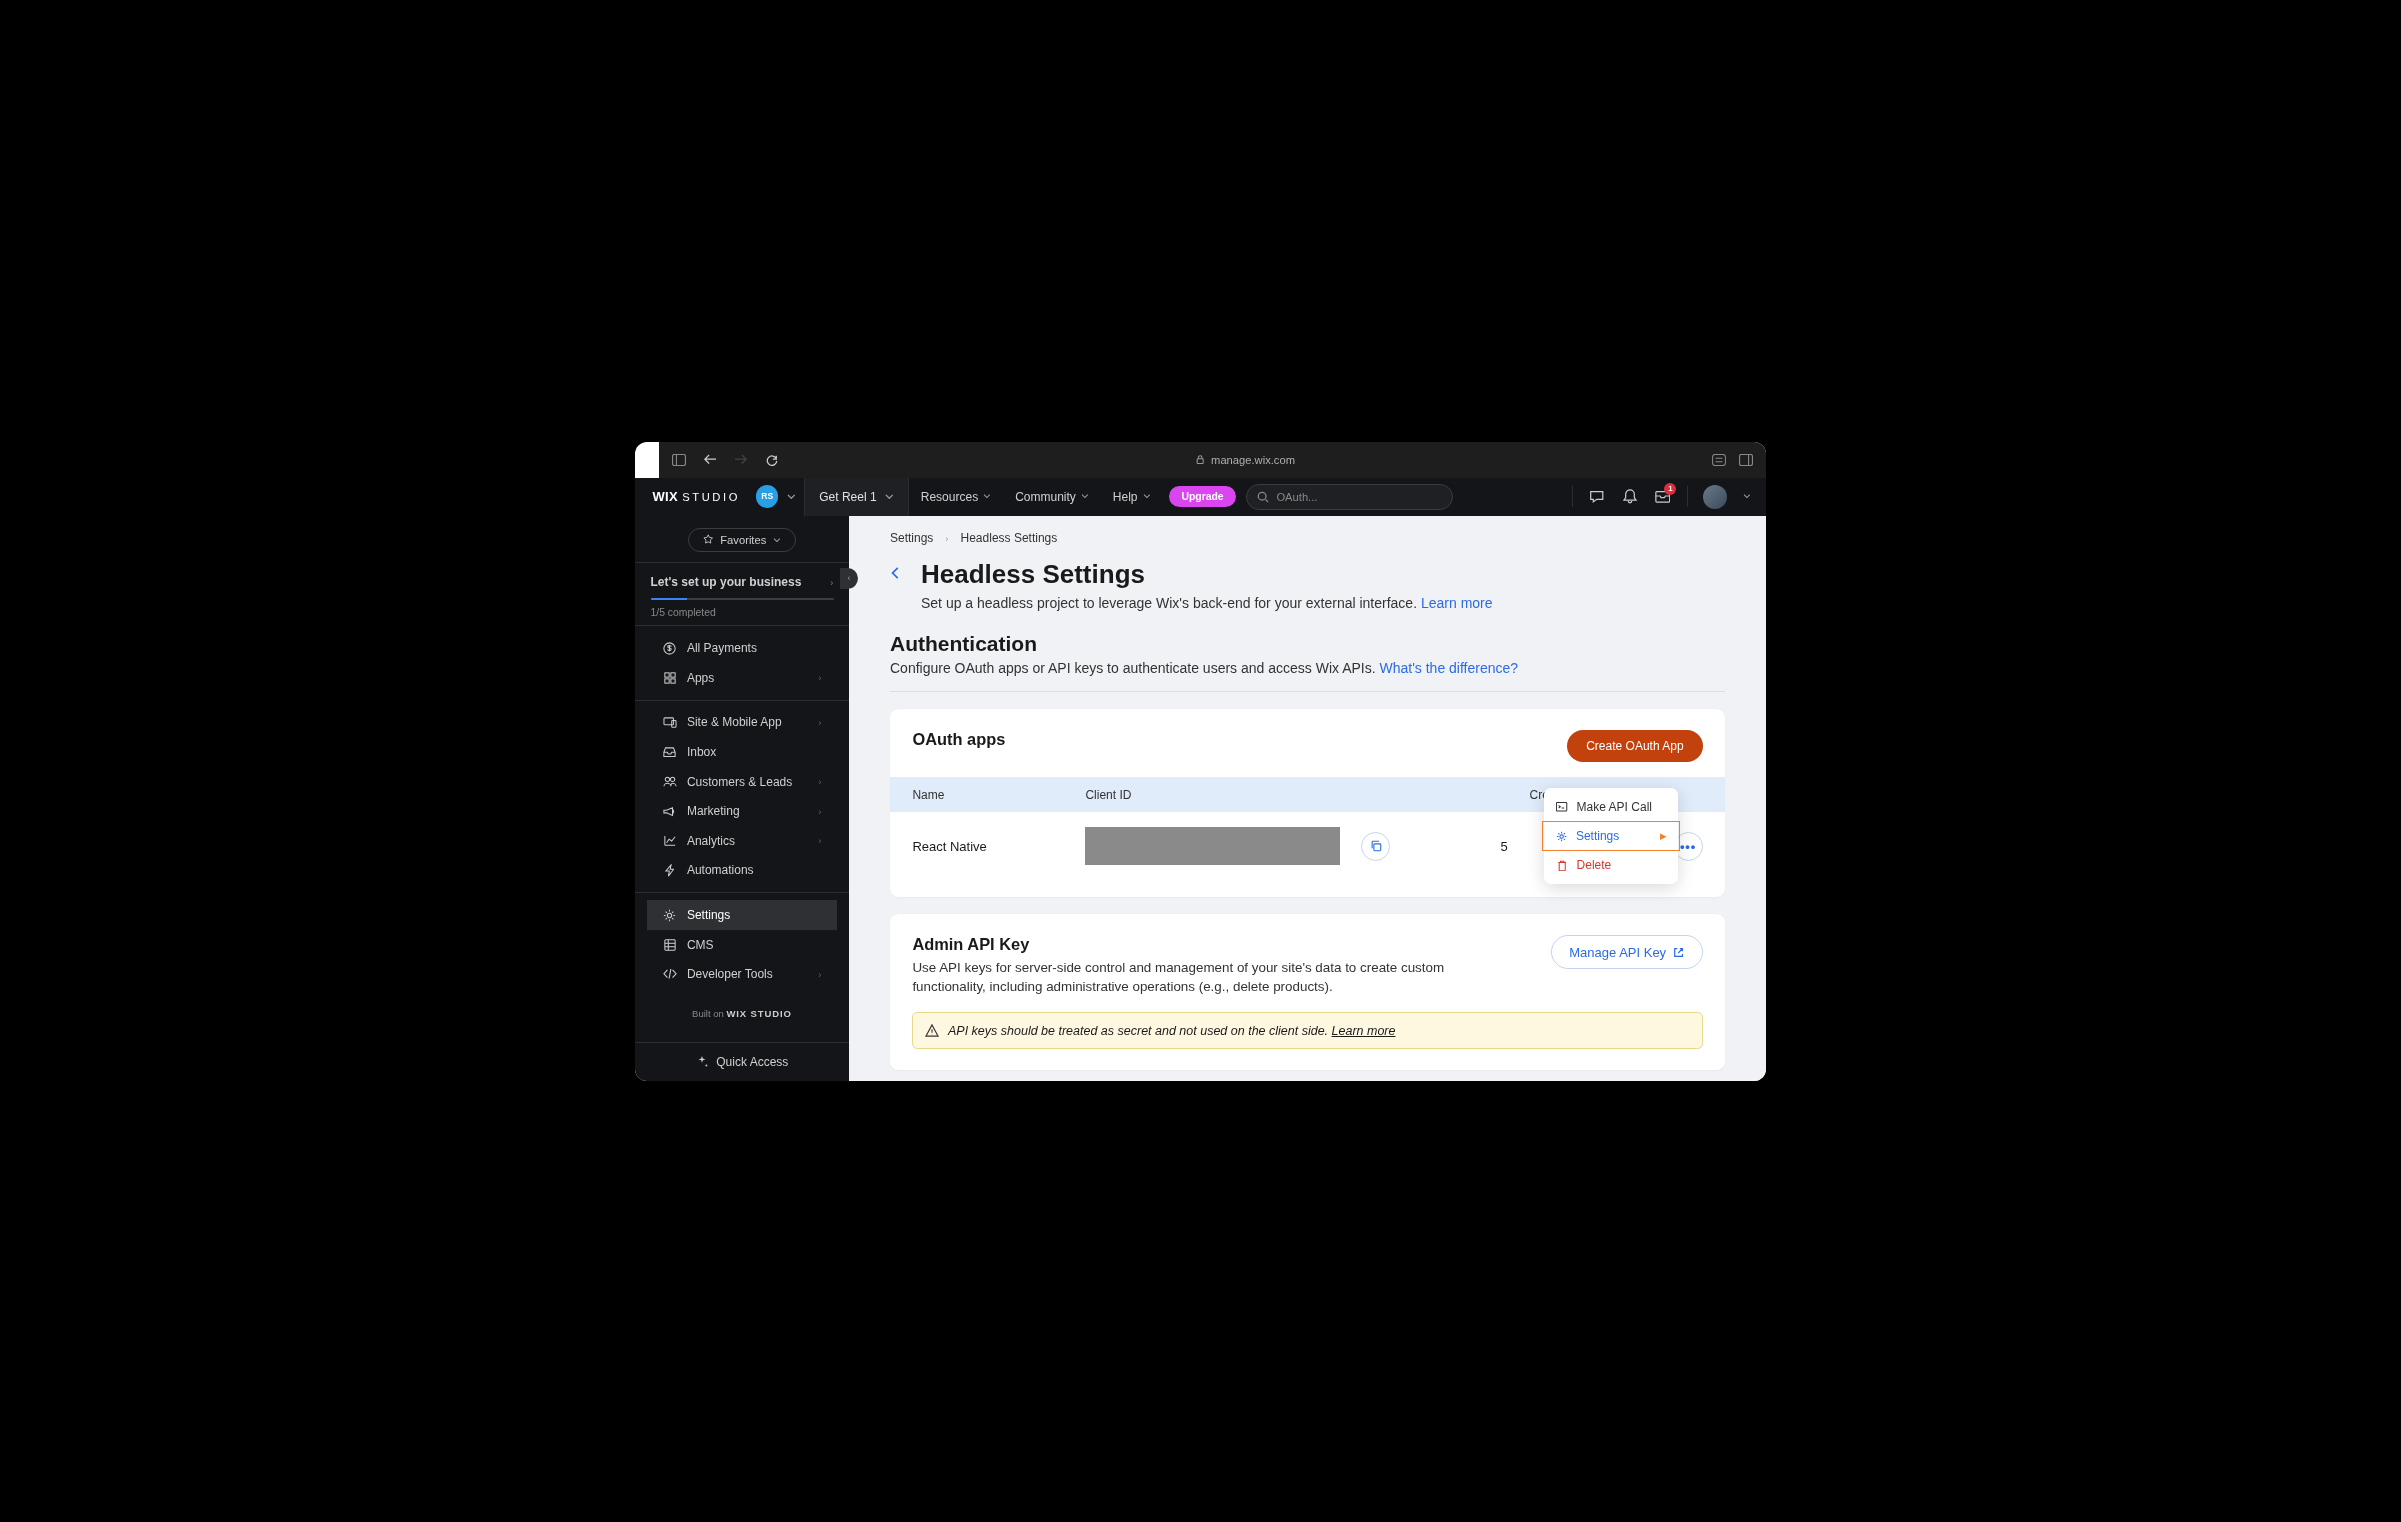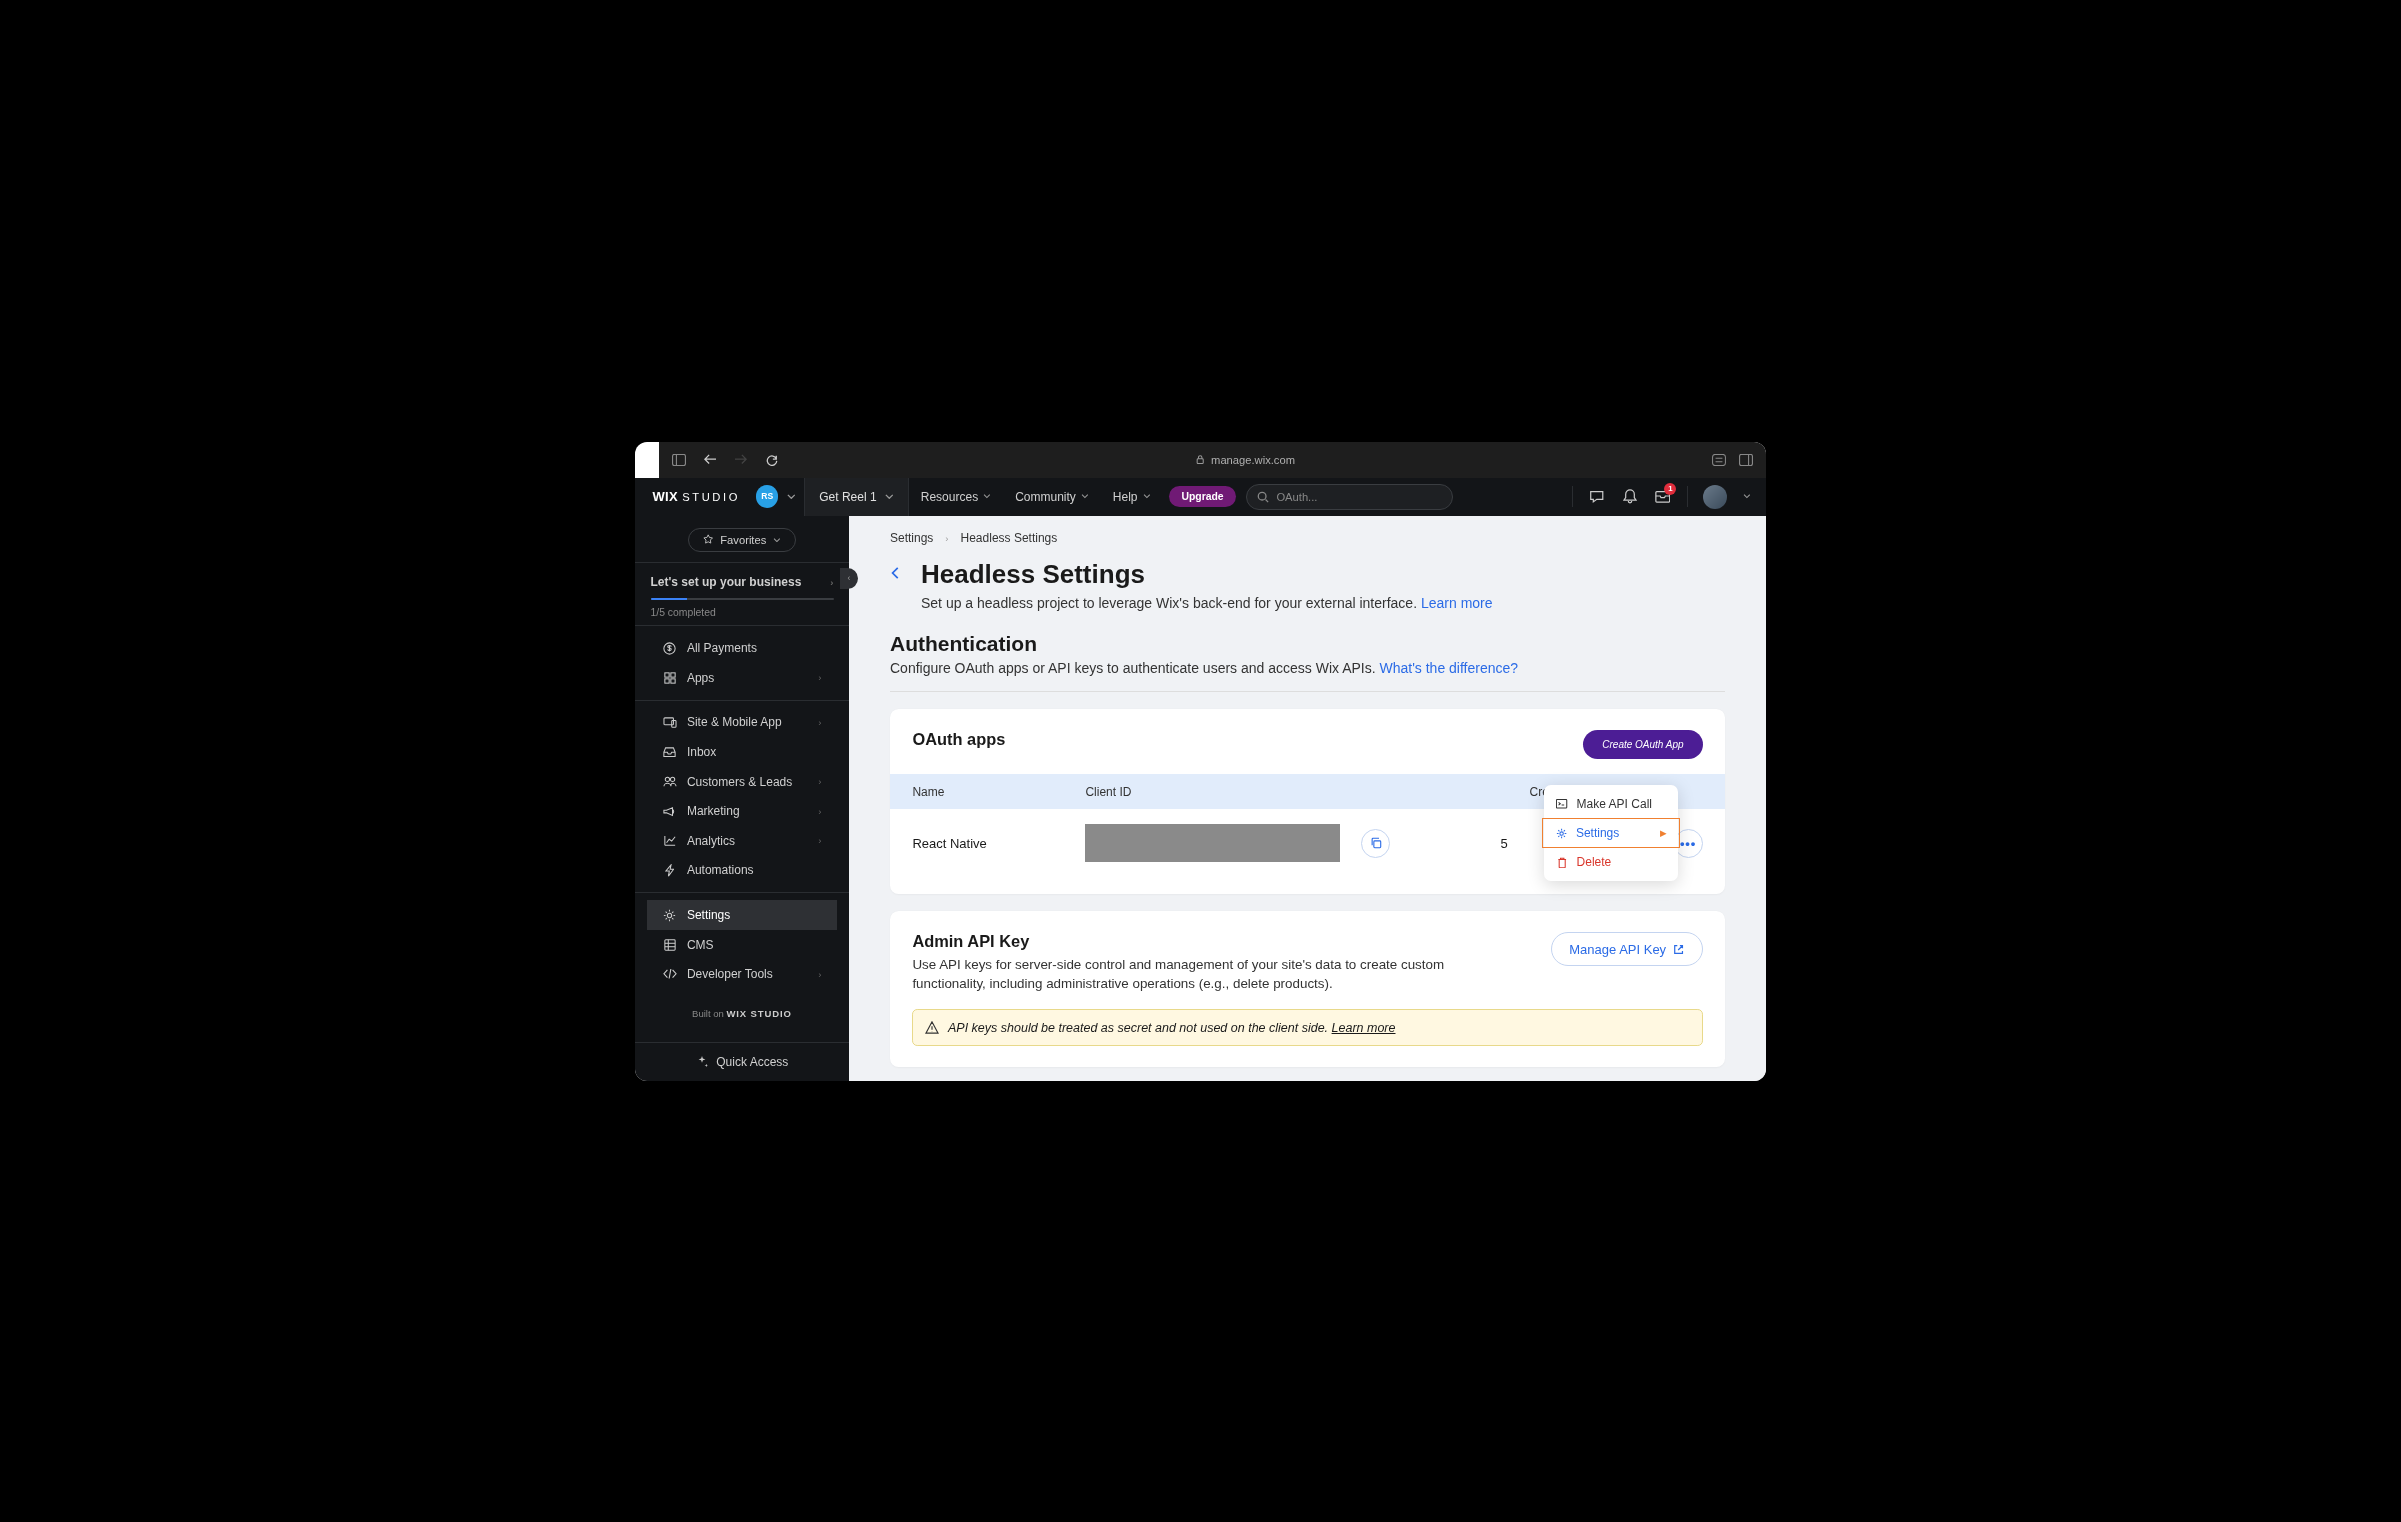--- a/index.html
+++ b/index.html
@@ -13,21 +13,21 @@
 .browser-bar .right-icons { display:flex; gap:12px; }
 
 
 .topbar { height:38px; background:#131518; display:flex; align-items:center; padding:0 10.4px; color:#e0e0e0; }
 .logo { font-weight:700; font-size:13px; letter-spacing:0.4px; color:#fff; padding:0 7px; }
 .logo-studio { font-weight:300; letter-spacing:2.6px; font-size:11.2px; }
 .ws-badge { width:22.4px; height:22.4px; background:#28a0e6; border-radius:11px; display:flex; align-items:center; justify-content:center; font-size:8.6px; font-weight:700; color:#fff; margin-left:9px; }
 .ws-drop { padding:0 8.6px; color:#999; }
 .project-sel { display:flex; align-items:center; height:38px; padding:0 14px; background:#1e2023; border-left:0.9px solid #2a2d31; border-right:0.9px solid #2a2d31; gap:8.6px; font-size:12px; }
 .top-link { padding:0 12px; font-size:12px; color:#d0d0d0; display:flex; align-items:center; gap:5.2px; }
-.upgrade-btn { background:#701a75; color:#fff; border:none; border-radius:14px; padding:5.2px 12px; font-size:10.4px; font-weight:600; margin-left:7px; }
+.upgrade-btn { background:#d946ef; color:#fff; border:none; border-radius:14px; padding:5.2px 12px; font-size:10.4px; font-weight:600; margin-left:7px; }
 .search-box { flex:0 0 207px; height:26px; background:#1e2023; border:0.9px solid #3a3d41; border-radius:14px; display:flex; align-items:center; padding:0 10.4px; gap:7px; color:#888; font-size:11.2px; margin-left:10.4px; }
 .top-right { margin-left:auto; display:flex; align-items:center; gap:15.5px; padding-right:5.2px; }
 .top-icon { width:17.3px; height:17.3px; display:flex; align-items:center; justify-content:center; color:#d0d0d0; position:relative; }
 .badge-red { position:absolute; top:-5.2px; right:-5.2px; background:#e02d3c; color:#fff; font-size:7.8px; width:12px; height:12px; border-radius:50%; display:flex; align-items:center; justify-content:center; font-weight:700; }
 .avatar { width:24px; height:24px; border-radius:50%; background:linear-gradient(135deg,#6a7a8a,#3a4a5a); }
 
 
 .app-body { display:flex; height:calc(100% - 74px); }
 .sidebar { width:214px; background:#131518; color:#d0d0d0; display:flex; flex-direction:column; font-size:12px; position:relative; }
 .sidebar-scroll { overflow-y:auto; flex:1; }
@@ -57,21 +57,21 @@
 .page-head p { font-size:14px; color:#333; }
 .link { color:#2b6be6; }
 h2.section { font-size:21px; font-weight:700; margin-bottom:3.5px; }
 .section-desc { font-size:14px; color:#333; margin-bottom:15.5px; }
 .divider { border:none; border-top:0.9px solid #ddd; margin:15.5px 0 17.3px; }
 
 .card { background:#fff; border-radius:8.6px; padding:21px 22.4px; margin-bottom:17.3px; box-shadow:0 0.9px 1.7px rgba(0,0,0,0.04); }
 .card-head { display:flex; justify-content:space-between; align-items:flex-start; gap:17.3px; }
 .card-head h3 { font-size:16.4px; font-weight:700; margin-bottom:3.5px; }
 .card-head p { font-size:13.4px; color:#333; line-height:1.45; max-width:535px; }
-.btn-primary { background:#4c1d95; color:#fff; border:none; border-radius:19px; padding:8.6px 19px; font-size:10px; font-weight:500; white-space:nowrap;font-style:italic; }
+.btn-primary { background:#c2410c; color:#fff; border:none; border-radius:19px; padding:8.6px 19px; font-size:12px; font-weight:500; white-space:nowrap; }
 .btn-outline { background:#fff; color:#2b6be6; border:0.9px solid #c4d4f0; border-radius:19px; padding:8.6px 17.3px; font-size:13px; font-weight:500; white-space:nowrap; display:inline-flex; align-items:center; gap:7px; }
 
 .table { margin:15.5px -22.4px 0; }
 .thead { display:flex; background:#e1ecfb; padding:10.4px 22.4px; font-size:12px; color:#333; }
 .col-name { flex:0 0 173px; }
 .col-id { flex:1; }
 .col-created { flex:0 0 173px; }
 .trow { display:flex; align-items:center; padding:15.5px 22.4px; font-size:13px; position:relative; }
 .client-id-mask { width:255px; height:38px; background:#8a8a8a; }
 .copy-btn { width:29px; height:29px; border:0.9px solid #c4d4f0; border-radius:50%; display:flex; align-items:center; justify-content:center; margin-left:21px; color:#2b6be6; }

